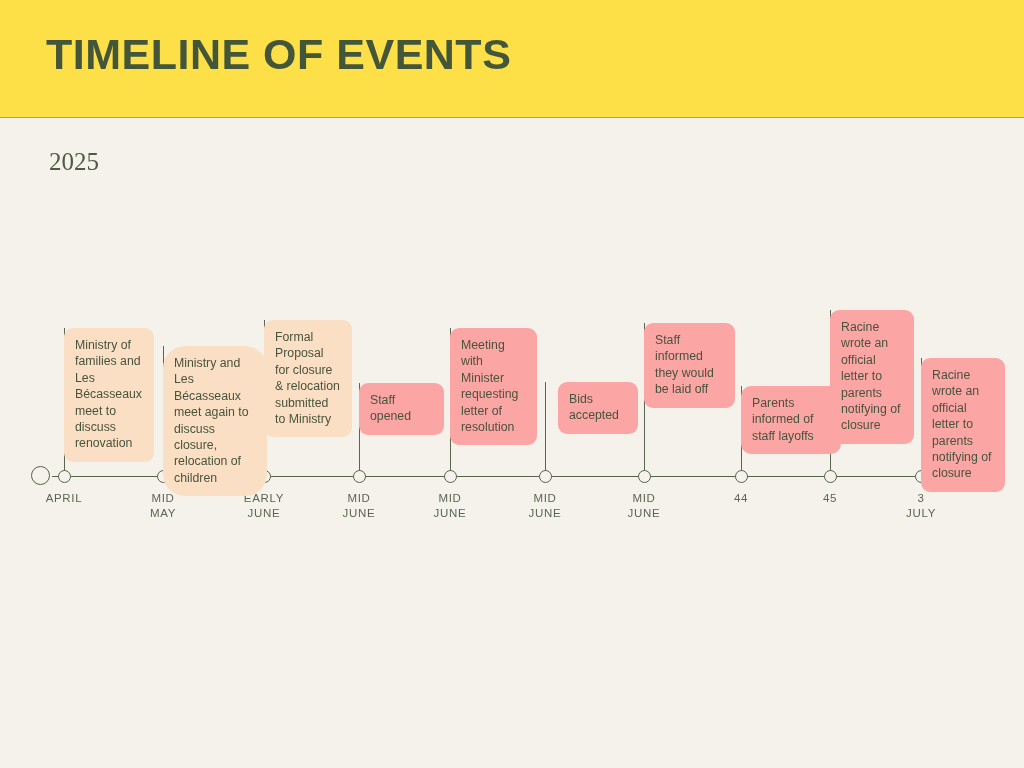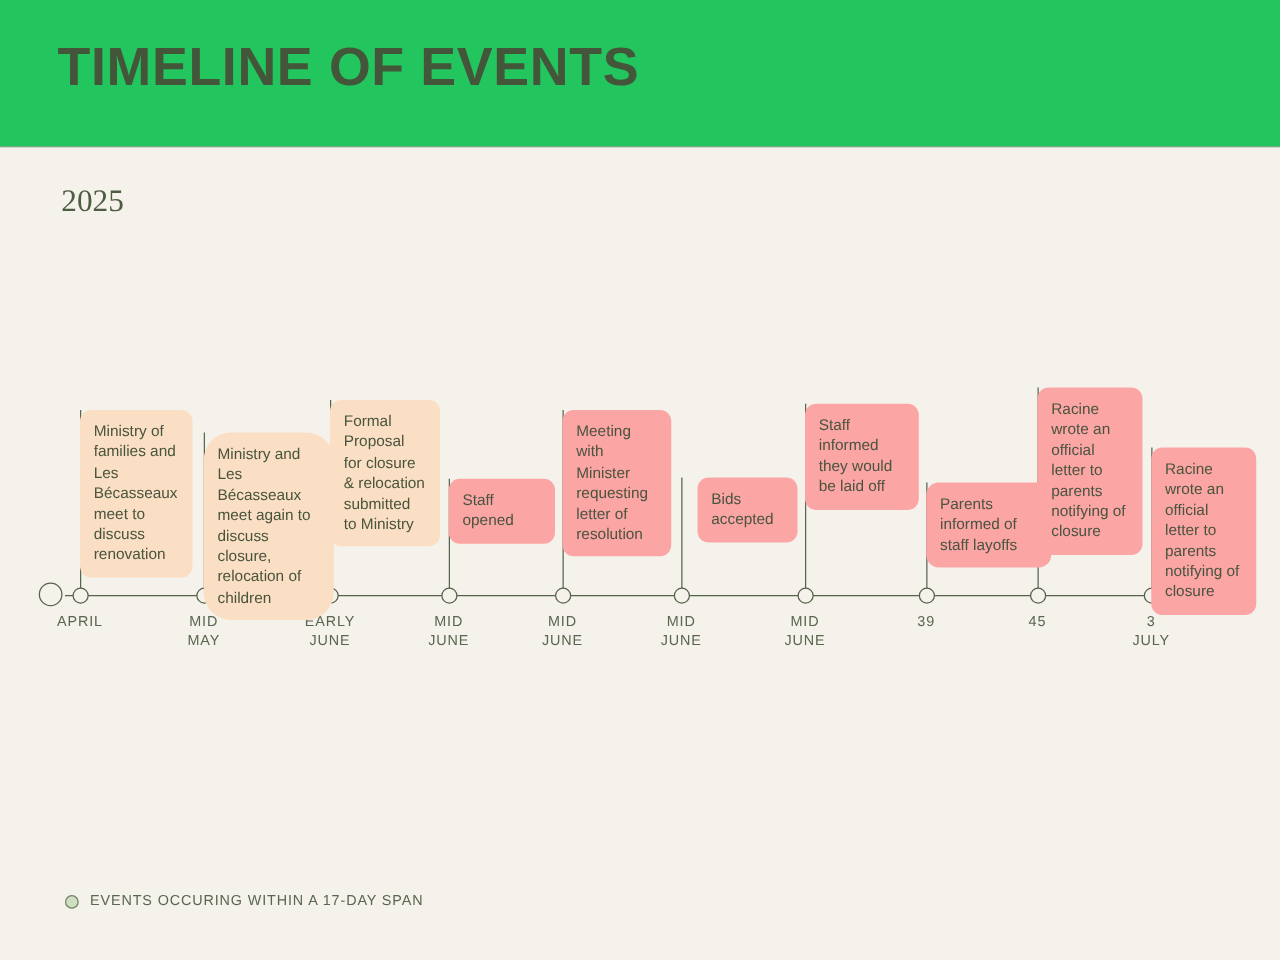--- a/index.html
+++ b/index.html
@@ -23,21 +23,21 @@
     background: #ffffff;
   }
 
   
   .header {
     position: absolute;
     left: 0;
     top: 0;
     width: 1024px;
     height: 118px;
-    background: #22c55e;
+    background: #fde047;
     border-bottom: 1.5px solid #9aa391;
     box-sizing: border-box;
   }
   .page-title {
     position: absolute;
     left: 46px;
     top: 28px;
     font-size: 43px;
     line-height: 52px;
     font-weight: bold;
@@ -220,21 +220,21 @@
           <div class="tick" style="left: 450px;"></div>
           <div class="tick-label" style="left: 450px;">MID
 JUNE</div>
           <div class="tick" style="left: 545px;"></div>
           <div class="tick-label" style="left: 545px;">MID
 JUNE</div>
           <div class="tick" style="left: 644px;"></div>
           <div class="tick-label" style="left: 644px;">MID
 JUNE</div>
           <div class="tick" style="left: 741px;"></div>
-          <div class="tick-label" style="left: 741px;">39</div>
+          <div class="tick-label" style="left: 741px;">44</div>
           <div class="tick" style="left: 830px;"></div>
           <div class="tick-label" style="left: 830px;">45</div>
           <div class="tick" style="left: 921px;"></div>
           <div class="tick-label" style="left: 921px;">3
 JULY</div>
         </div>
     </div>
 
     <div id="cards">
         <div class="card peach" style="left: 64px; top: 210px; width: 90px;">Ministry of families and Les Bécasseaux meet to discuss renovation</div>
@@ -242,19 +242,15 @@
         <div class="card peach" style="left: 264px; top: 202px; width: 88px;">Formal Proposal for closure &amp; relocation submitted to Ministry</div>
         <div class="card green" style="left: 359px; top: 265px; width: 85px;">Staff opened</div>
         <div class="card green" style="left: 450px; top: 210px; width: 87px;">Meeting with Minister requesting letter of resolution</div>
         <div class="card green" style="left: 558px; top: 264px; width: 80px;">Bids accepted</div>
         <div class="card green" style="left: 644px; top: 205px; width: 91px;">Staff informed they would be laid off</div>
         <div class="card green" style="left: 741px; top: 268px; width: 100px; border-radius: 10px;">Parents informed of staff layoffs</div>
         <div class="card green" style="left: 830px; top: 192px; width: 84px;">Racine wrote an official letter to parents notifying of closure</div>
         <div class="card green" style="left: 921px; top: 240px; width: 84px;">Racine wrote an official letter to parents notifying of closure</div>
       </div>
 
-    <div class="legend">
-      <span class="legend-dot"></span>
-      <span class="legend-text">EVENTS OCCURING WITHIN A 17-DAY SPAN</span>
-    </div>
 
   </div>
 </div>
 
 </body></html>

